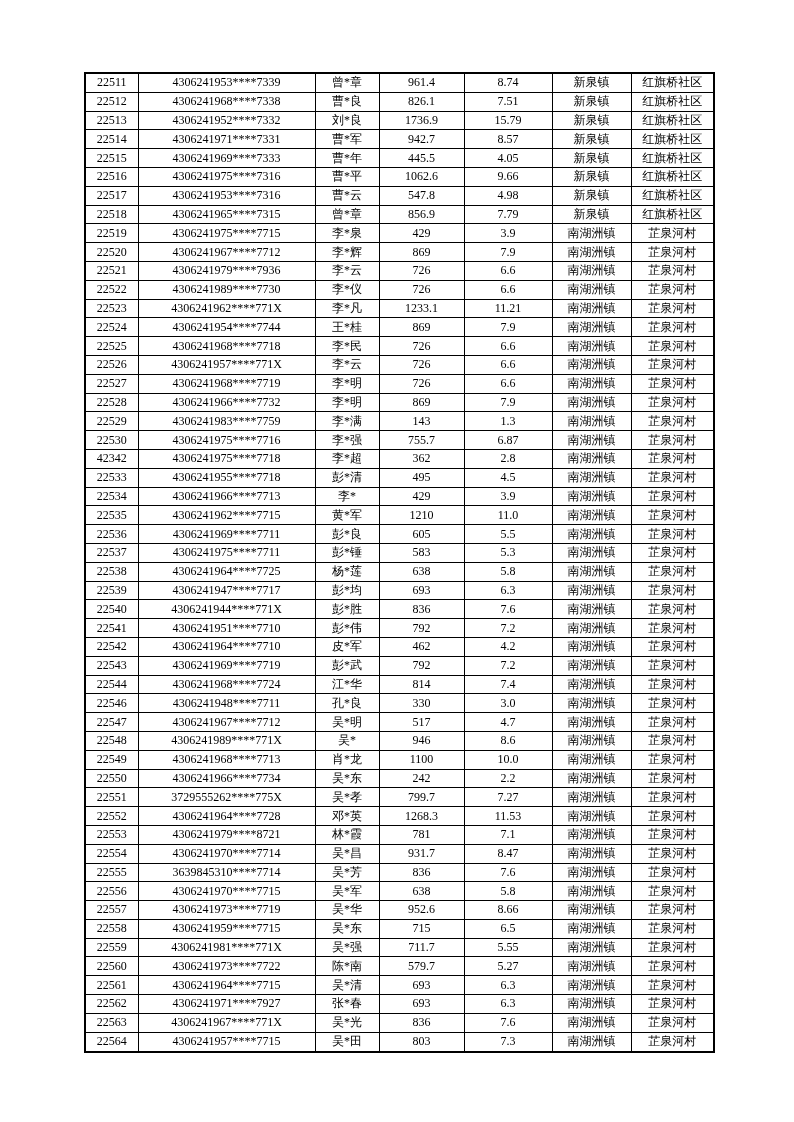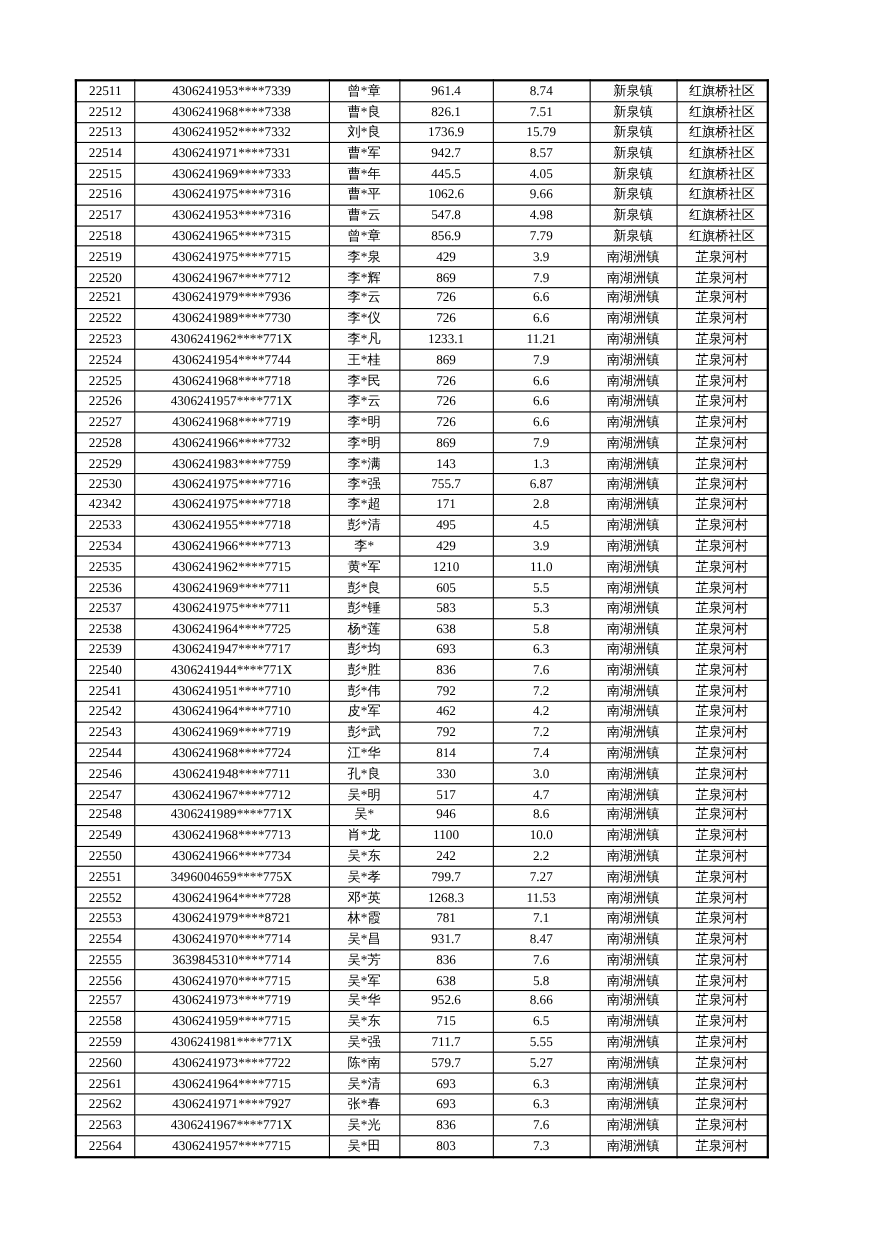--- a/index.html
+++ b/index.html
@@ -9,21 +9,21 @@
   }
   .page {
     position: relative;
     width: 794px;
     height: 1122px;
     background: #ffffff;
     overflow: hidden;
   }
   table.roster {
     position: absolute;
-    left: 68px;
+    left: 84px;
     top: 72px;
     width: 629px;
     height: 981px;
     border-collapse: collapse;
     table-layout: fixed;
     font-family: "Liberation Serif", "DejaVu Serif", serif;
     font-size: 12px;
     color: #000000;
     border: 2px solid #000000;
   }
@@ -235,21 +235,21 @@
           <td>李*强</td>
           <td>755.7</td>
           <td>6.87</td>
           <td>南湖洲镇</td>
           <td>芷泉河村</td>
         </tr>
         <tr>
           <td>42342</td>
           <td>4306241975****7718</td>
           <td>李*超</td>
-          <td>171</td>
+          <td>362</td>
           <td>2.8</td>
           <td>南湖洲镇</td>
           <td>芷泉河村</td>
         </tr>
         <tr>
           <td>22533</td>
           <td>4306241955****7718</td>
           <td>彭*清</td>
           <td>495</td>
           <td>4.5</td>
@@ -395,21 +395,21 @@
           <td>22550</td>
           <td>4306241966****7734</td>
           <td>吴*东</td>
           <td>242</td>
           <td>2.2</td>
           <td>南湖洲镇</td>
           <td>芷泉河村</td>
         </tr>
         <tr>
           <td>22551</td>
-          <td>3496004659****775X</td>
+          <td>3729555262****775X</td>
           <td>吴*孝</td>
           <td>799.7</td>
           <td>7.27</td>
           <td>南湖洲镇</td>
           <td>芷泉河村</td>
         </tr>
         <tr>
           <td>22552</td>
           <td>4306241964****7728</td>
           <td>邓*英</td>

